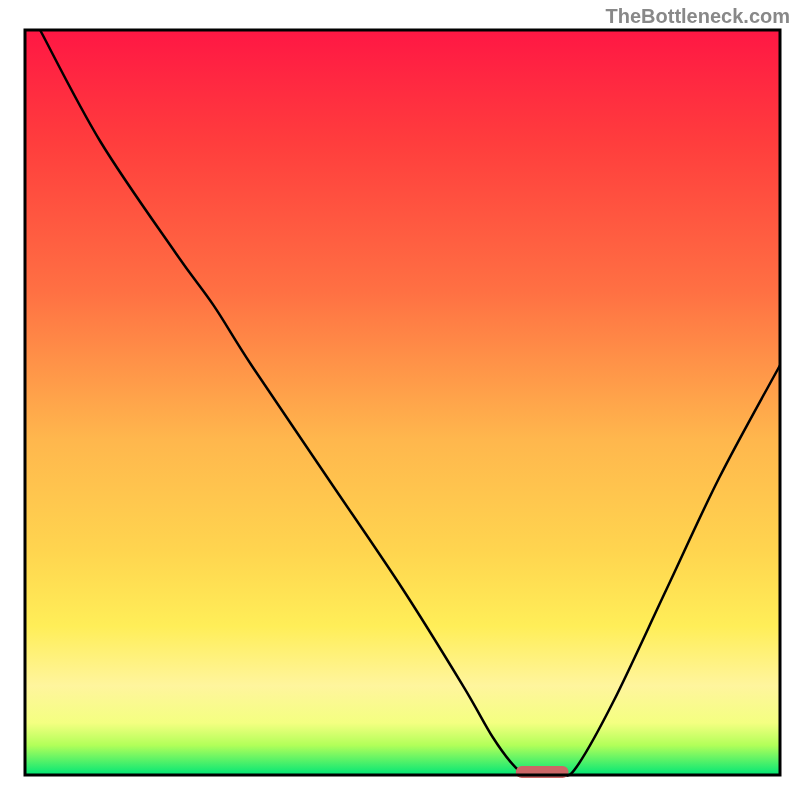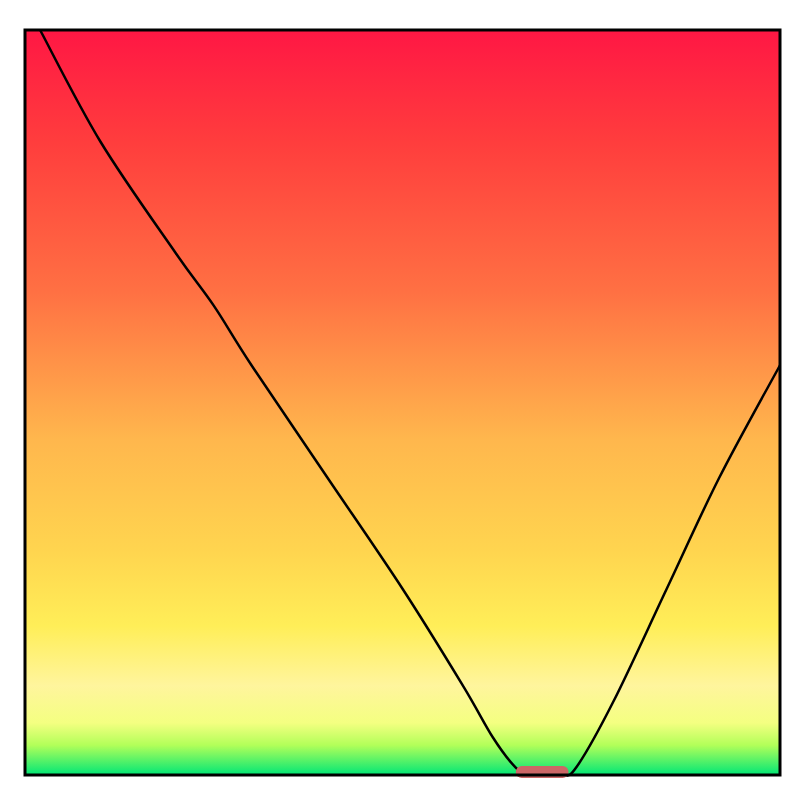--- a/index.html
+++ b/index.html
@@ -25,20 +25,21 @@
     z-index: 10;
   }
   svg {
     display: block;
   }
 </style>
 </head>
 <body>
 
 <div class="chart-container">
+  <div class="watermark">TheBottleneck.com</div>
   <svg width="800" height="800" viewBox="0 0 800 800">
     <defs>
       <linearGradient id="bgGradient" x1="0%" y1="0%" x2="0%" y2="100%">
       <stop offset="0%" stop-color="#FF1744"></stop>
           <stop offset="15%" stop-color="#FF3D3D"></stop>
           <stop offset="35%" stop-color="#FF7043"></stop>
           <stop offset="55%" stop-color="#FFB74D"></stop>
           <stop offset="70%" stop-color="#FFD54F"></stop>
           <stop offset="80%" stop-color="#FFEE58"></stop>
           <stop offset="88%" stop-color="#FFF59D"></stop>

